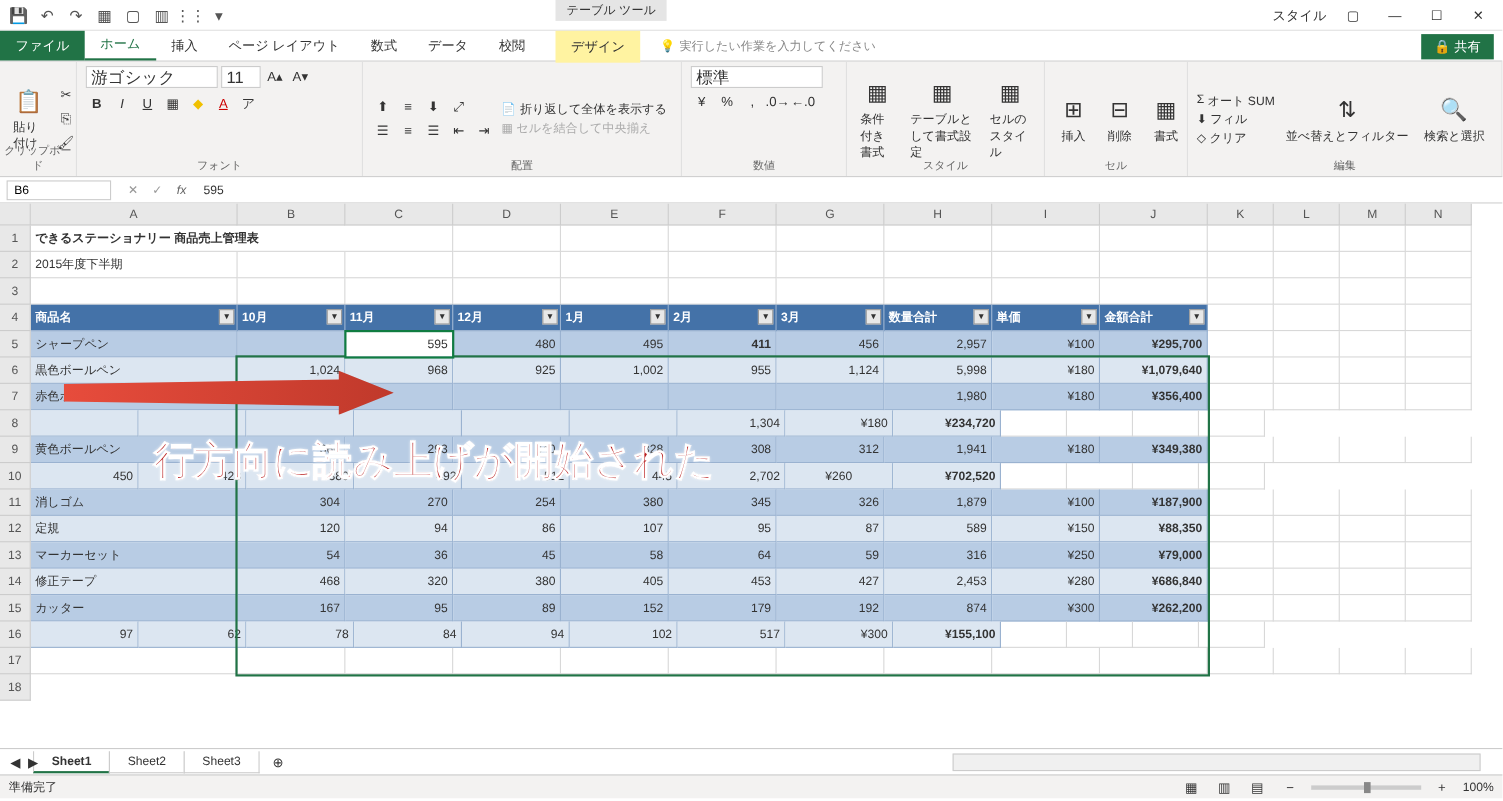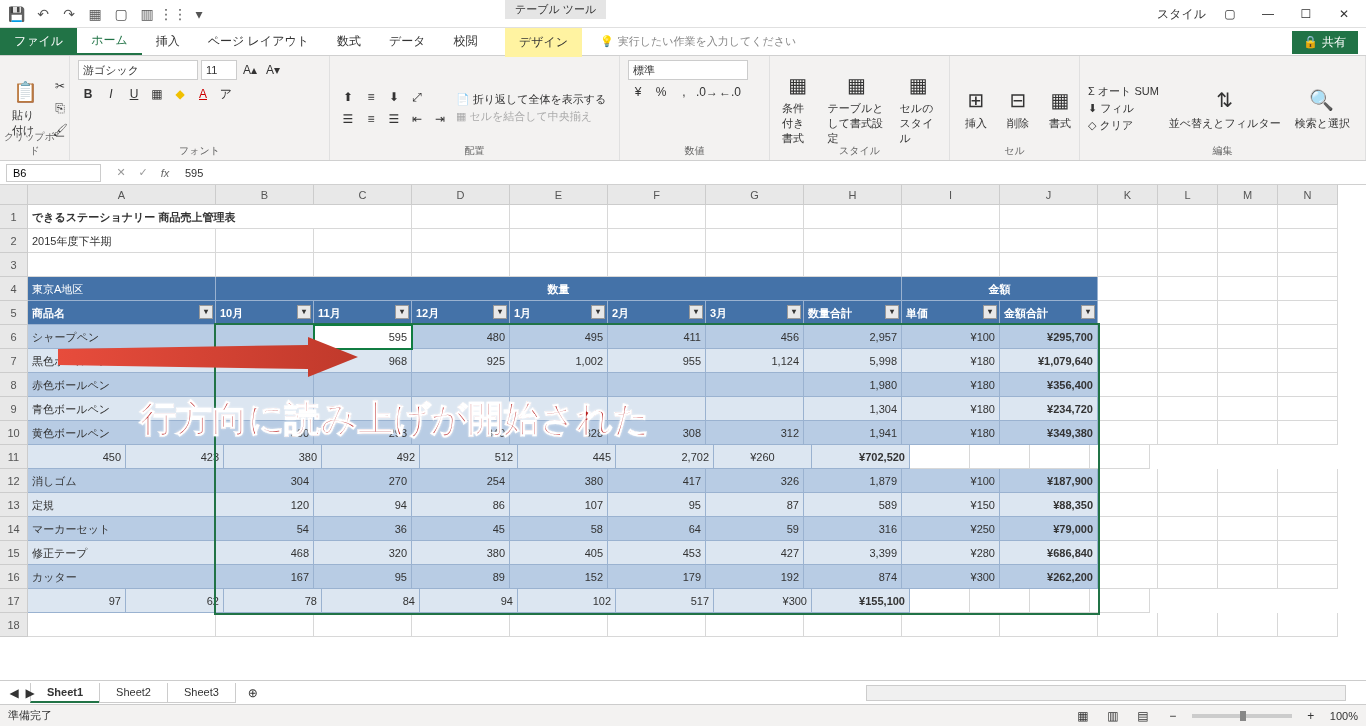--- a/index.html
+++ b/index.html
@@ -26,21 +26,21 @@
 
 .ribbon { height: 105px; background: #f3f2f1; border-bottom: 1px solid #d0d0d0; display: flex; }
 .rgroup { border-right: 1px solid #e0e0e0; padding: 4px 8px; display: flex; flex-direction: column; position: relative; }
 .rgroup-label { position: absolute; bottom: 2px; left: 0; right: 0; text-align: center; font-size: 10px; color: #666; }
 .rgroup-body { flex: 1; display: flex; align-items: center; gap: 6px; }
 .big-btn { display: flex; flex-direction: column; align-items: center; gap: 2px; padding: 2px 4px; cursor: pointer; font-size: 11px; }
 .big-btn .ico { width: 28px; height: 28px; display: flex; align-items: center; justify-content: center; font-size: 20px; }
 .stack { display: flex; flex-direction: column; gap: 2px; }
 .hrow { display: flex; align-items: center; gap: 3px; }
 .mini-btn { width: 20px; height: 20px; display: flex; align-items: center; justify-content: center; cursor: pointer; font-size: 12px; border: 1px solid transparent; }
-.sel { border: 1px solid #ccc; background: #fff; height: 20px; padding: 4px 4px; font-size: 11px; display: flex; align-items: center; }
+.sel { border: 1px solid #ccc; background: #fff; height: 20px; padding: 4px 4px; font-size: 15px; display: flex; align-items: center; }
 
 
 .fbar { height: 24px; display: flex; align-items: center; border-bottom: 1px solid #d0d0d0; }
 .namebox { width: 95px; border: 1px solid #ccc; margin: 2px 6px; padding: 2px 6px; font-size: 11px; background: #fff; }
 .fbar-btns { display: flex; gap: 2px; padding: 0 4px; }
 .fbar-btn { width: 20px; height: 18px; display: flex; align-items: center; justify-content: center; color: #999; cursor: pointer; font-size: 11px; }
 .fx { font-style: italic; color: #666; }
 .formula-input { flex: 1; padding: 2px 6px; font-size: 11px; }
 
 
@@ -351,29 +351,20 @@
         <div class="cell " style="width: 98px;"></div>
         <div class="cell " style="width: 98px;"></div>
         <div class="cell " style="width: 98px;"></div>
         <div class="cell " style="width: 98px;"></div>
         <div class="cell " style="width: 60px;"></div>
         <div class="cell " style="width: 60px;"></div>
         <div class="cell " style="width: 60px;"></div>
         <div class="cell " style="width: 60px;"></div>
       </div>
       <div class="crow">
-        <div class="cell tbl-hdr tbl-cell" style="width: 188px;">東京A地区</div>
-        <div class="cell tbl-hdr tbl-cell b" style="width: 686px; text-align: center;">数量</div>
-        <div class="cell tbl-hdr tbl-cell b" style="width: 196px; text-align: center;">金額</div>
-        <div class="cell " style="width: 60px;"></div>
-        <div class="cell " style="width: 60px;"></div>
-        <div class="cell " style="width: 60px;"></div>
-        <div class="cell " style="width: 60px;"></div>
-      </div>
-      <div class="crow">
         <div class="cell tbl-hdr tbl-cell b" style="width: 188px;">商品名<div class="dd">▾</div></div>
         <div class="cell tbl-hdr tbl-cell b" style="width: 98px;">10月<div class="dd">▾</div></div>
         <div class="cell tbl-hdr tbl-cell b" style="width: 98px;">11月<div class="dd">▾</div></div>
         <div class="cell tbl-hdr tbl-cell b" style="width: 98px;">12月<div class="dd">▾</div></div>
         <div class="cell tbl-hdr tbl-cell b" style="width: 98px;">1月<div class="dd">▾</div></div>
         <div class="cell tbl-hdr tbl-cell b" style="width: 98px;">2月<div class="dd">▾</div></div>
         <div class="cell tbl-hdr tbl-cell b" style="width: 98px;">3月<div class="dd">▾</div></div>
         <div class="cell tbl-hdr tbl-cell b" style="width: 98px;">数量合計<div class="dd">▾</div></div>
         <div class="cell tbl-hdr tbl-cell b" style="width: 98px;">単価<div class="dd">▾</div></div>
         <div class="cell tbl-hdr tbl-cell b" style="width: 98px;">金額合計<div class="dd">▾</div></div>
@@ -381,21 +372,21 @@
         <div class="cell " style="width: 60px;"></div>
         <div class="cell " style="width: 60px;"></div>
         <div class="cell " style="width: 60px;"></div>
       </div>
       <div class="crow">
         <div class="cell tbl-rowA tbl-cell" style="width: 188px;">シャープペン</div>
         <div class="cell tbl-rowA tbl-cell r" style="width: 98px;"></div>
         <div class="cell tbl-rowA tbl-cell r active-cell" style="width: 98px;">595</div>
         <div class="cell tbl-rowA tbl-cell r" style="width: 98px;">480</div>
         <div class="cell tbl-rowA tbl-cell r" style="width: 98px;">495</div>
-        <div class="cell tbl-rowA tbl-cell r" style="width: 98px;">411</div>
+        <div class="cell tbl-rowA tbl-cell r" style="width: 98px; font-weight: bold;">411</div>
         <div class="cell tbl-rowA tbl-cell r" style="width: 98px;">456</div>
         <div class="cell tbl-rowA tbl-cell r" style="width: 98px;">2,957</div>
         <div class="cell tbl-rowA tbl-cell r" style="width: 98px;">¥100</div>
         <div class="cell tbl-rowA tbl-cell r b" style="width: 98px;">¥295,700</div>
         <div class="cell " style="width: 60px;"></div>
         <div class="cell " style="width: 60px;"></div>
         <div class="cell " style="width: 60px;"></div>
         <div class="cell " style="width: 60px;"></div>
       </div>
       <div class="crow">
@@ -424,21 +415,20 @@
         <div class="cell tbl-rowA tbl-cell r" style="width: 98px;"></div>
         <div class="cell tbl-rowA tbl-cell r" style="width: 98px;">1,980</div>
         <div class="cell tbl-rowA tbl-cell r" style="width: 98px;">¥180</div>
         <div class="cell tbl-rowA tbl-cell r b" style="width: 98px;">¥356,400</div>
         <div class="cell " style="width: 60px;"></div>
         <div class="cell " style="width: 60px;"></div>
         <div class="cell " style="width: 60px;"></div>
         <div class="cell " style="width: 60px;"></div>
       </div>
       <div class="crow">
-        <div class="cell tbl-rowB tbl-cell" style="width: 188px;">青色ボールペン</div>
         <div class="cell tbl-rowB tbl-cell r" style="width: 98px;"></div>
         <div class="cell tbl-rowB tbl-cell r" style="width: 98px;"></div>
         <div class="cell tbl-rowB tbl-cell r" style="width: 98px;"></div>
         <div class="cell tbl-rowB tbl-cell r" style="width: 98px;"></div>
         <div class="cell tbl-rowB tbl-cell r" style="width: 98px;"></div>
         <div class="cell tbl-rowB tbl-cell r" style="width: 98px;"></div>
         <div class="cell tbl-rowB tbl-cell r" style="width: 98px;">1,304</div>
         <div class="cell tbl-rowB tbl-cell r" style="width: 98px;">¥180</div>
         <div class="cell tbl-rowB tbl-cell r b" style="width: 98px;">¥234,720</div>
         <div class="cell " style="width: 60px;"></div>
@@ -476,21 +466,21 @@
         <div class="cell " style="width: 60px;"></div>
         <div class="cell " style="width: 60px;"></div>
         <div class="cell " style="width: 60px;"></div>
       </div>
       <div class="crow">
         <div class="cell tbl-rowA tbl-cell" style="width: 188px;">消しゴム</div>
         <div class="cell tbl-rowA tbl-cell r" style="width: 98px;">304</div>
         <div class="cell tbl-rowA tbl-cell r" style="width: 98px;">270</div>
         <div class="cell tbl-rowA tbl-cell r" style="width: 98px;">254</div>
         <div class="cell tbl-rowA tbl-cell r" style="width: 98px;">380</div>
-        <div class="cell tbl-rowA tbl-cell r" style="width: 98px;">417</div>
+        <div class="cell tbl-rowA tbl-cell r" style="width: 98px;">345</div>
         <div class="cell tbl-rowA tbl-cell r" style="width: 98px;">326</div>
         <div class="cell tbl-rowA tbl-cell r" style="width: 98px;">1,879</div>
         <div class="cell tbl-rowA tbl-cell r" style="width: 98px;">¥100</div>
         <div class="cell tbl-rowA tbl-cell r b" style="width: 98px;">¥187,900</div>
         <div class="cell " style="width: 60px;"></div>
         <div class="cell " style="width: 60px;"></div>
         <div class="cell " style="width: 60px;"></div>
         <div class="cell " style="width: 60px;"></div>
       </div>
       <div class="crow">
@@ -526,21 +516,21 @@
         <div class="cell " style="width: 60px;"></div>
       </div>
       <div class="crow">
         <div class="cell tbl-rowB tbl-cell" style="width: 188px;">修正テープ</div>
         <div class="cell tbl-rowB tbl-cell r" style="width: 98px;">468</div>
         <div class="cell tbl-rowB tbl-cell r" style="width: 98px;">320</div>
         <div class="cell tbl-rowB tbl-cell r" style="width: 98px;">380</div>
         <div class="cell tbl-rowB tbl-cell r" style="width: 98px;">405</div>
         <div class="cell tbl-rowB tbl-cell r" style="width: 98px;">453</div>
         <div class="cell tbl-rowB tbl-cell r" style="width: 98px;">427</div>
-        <div class="cell tbl-rowB tbl-cell r" style="width: 98px;">3,399</div>
+        <div class="cell tbl-rowB tbl-cell r" style="width: 98px;">2,453</div>
         <div class="cell tbl-rowB tbl-cell r" style="width: 98px;">¥280</div>
         <div class="cell tbl-rowB tbl-cell r b" style="width: 98px;">¥686,840</div>
         <div class="cell " style="width: 60px;"></div>
         <div class="cell " style="width: 60px;"></div>
         <div class="cell " style="width: 60px;"></div>
         <div class="cell " style="width: 60px;"></div>
       </div>
       <div class="crow">
         <div class="cell tbl-rowA tbl-cell" style="width: 188px;">カッター</div>
         <div class="cell tbl-rowA tbl-cell r" style="width: 98px;">167</div>

